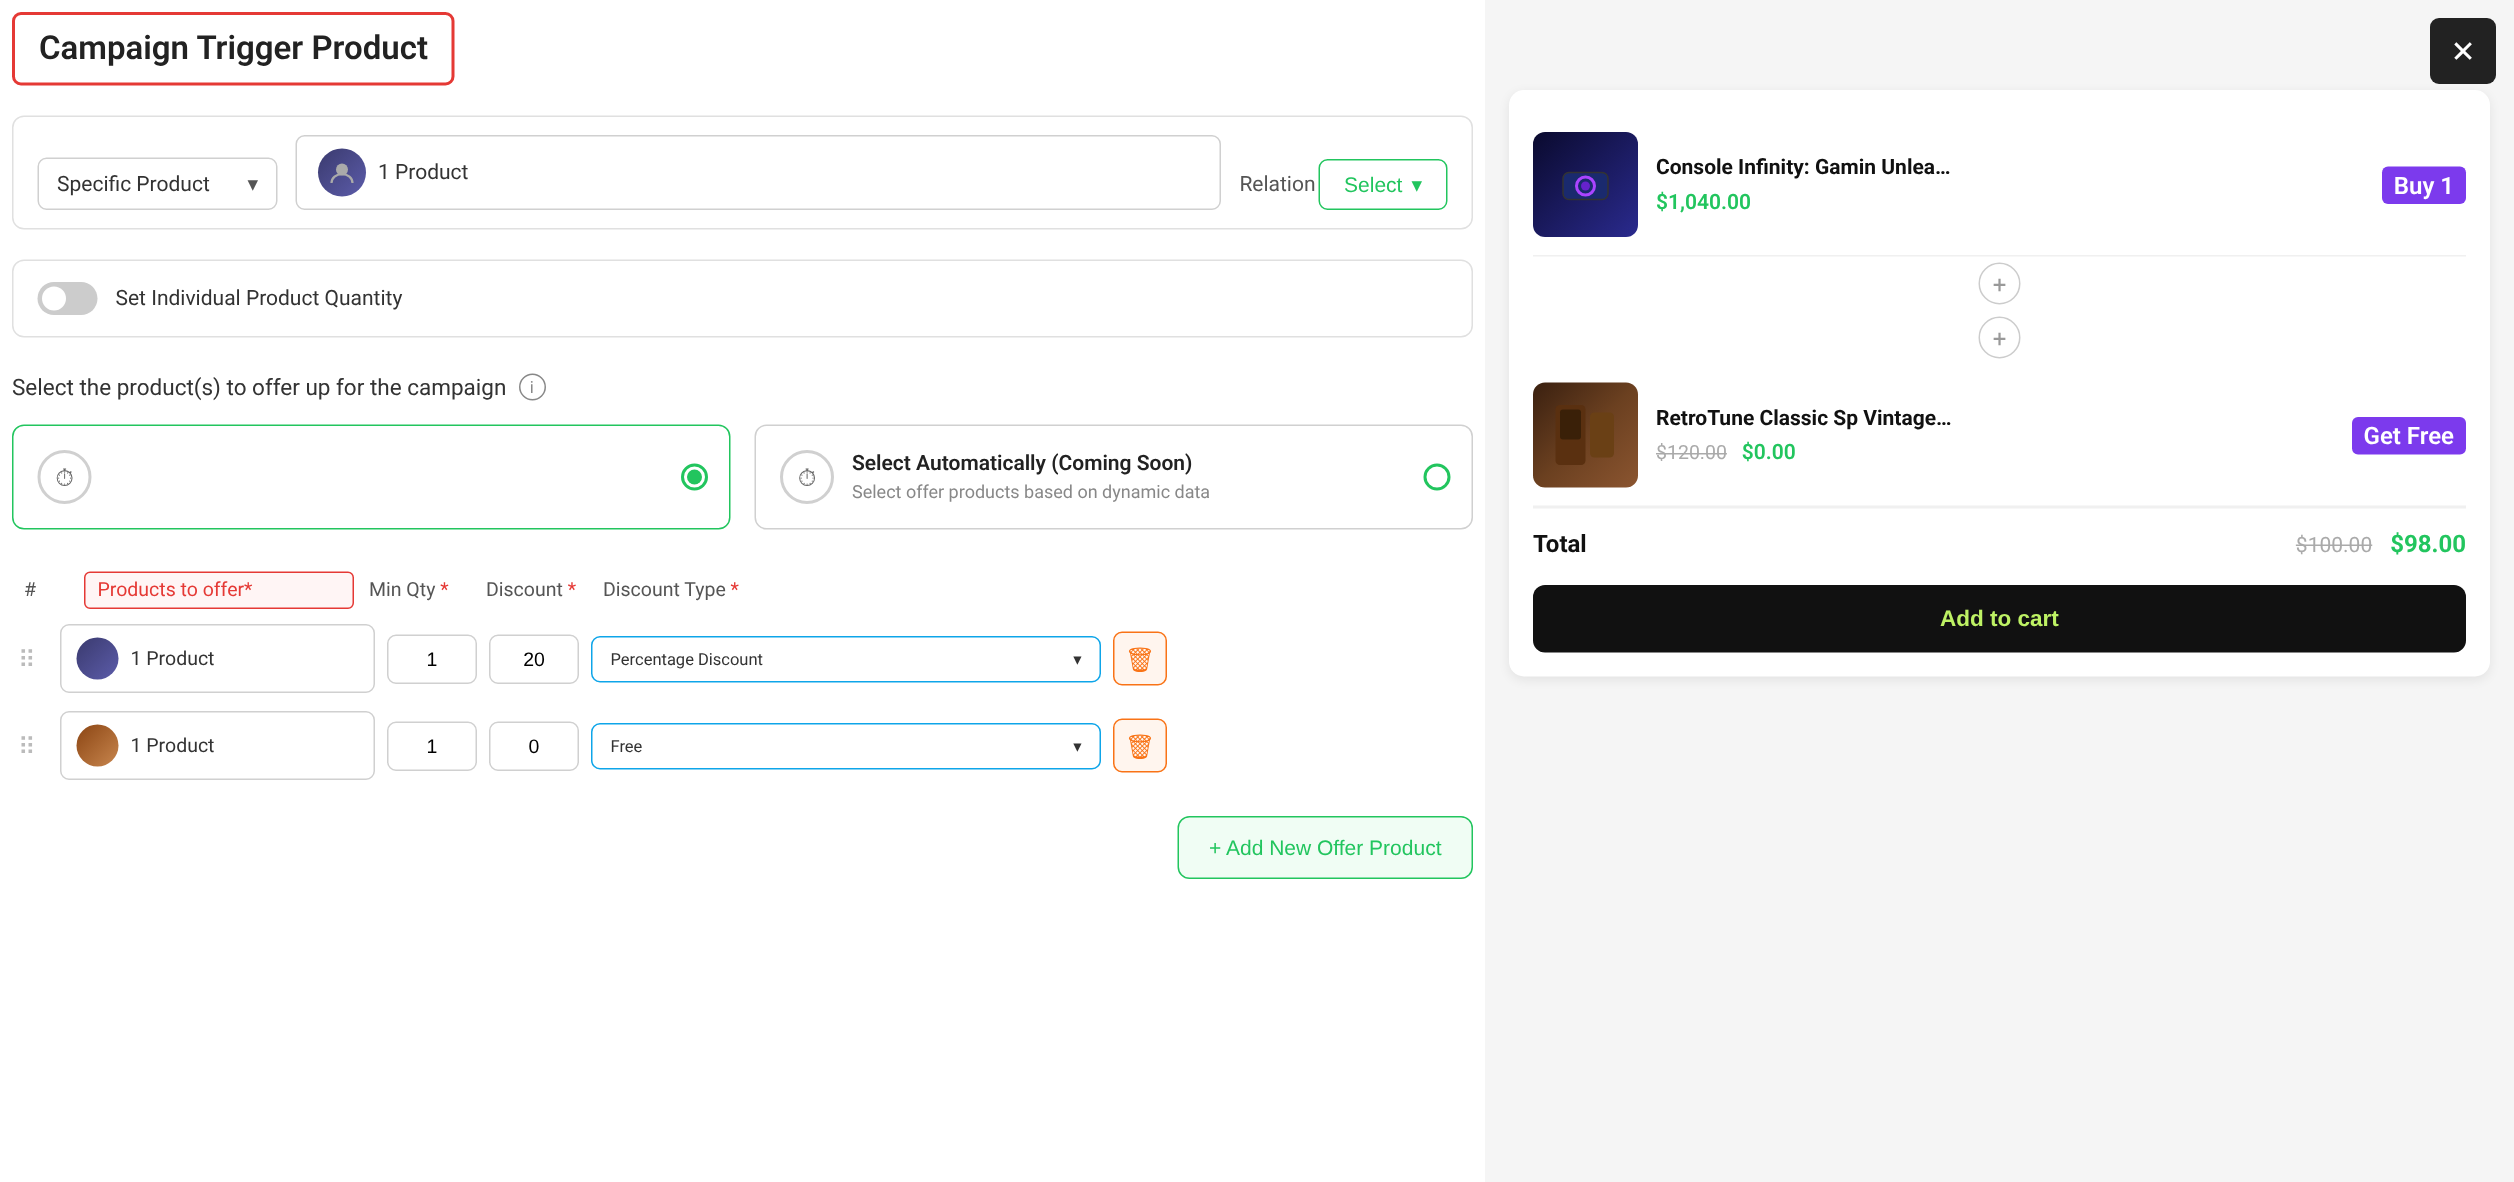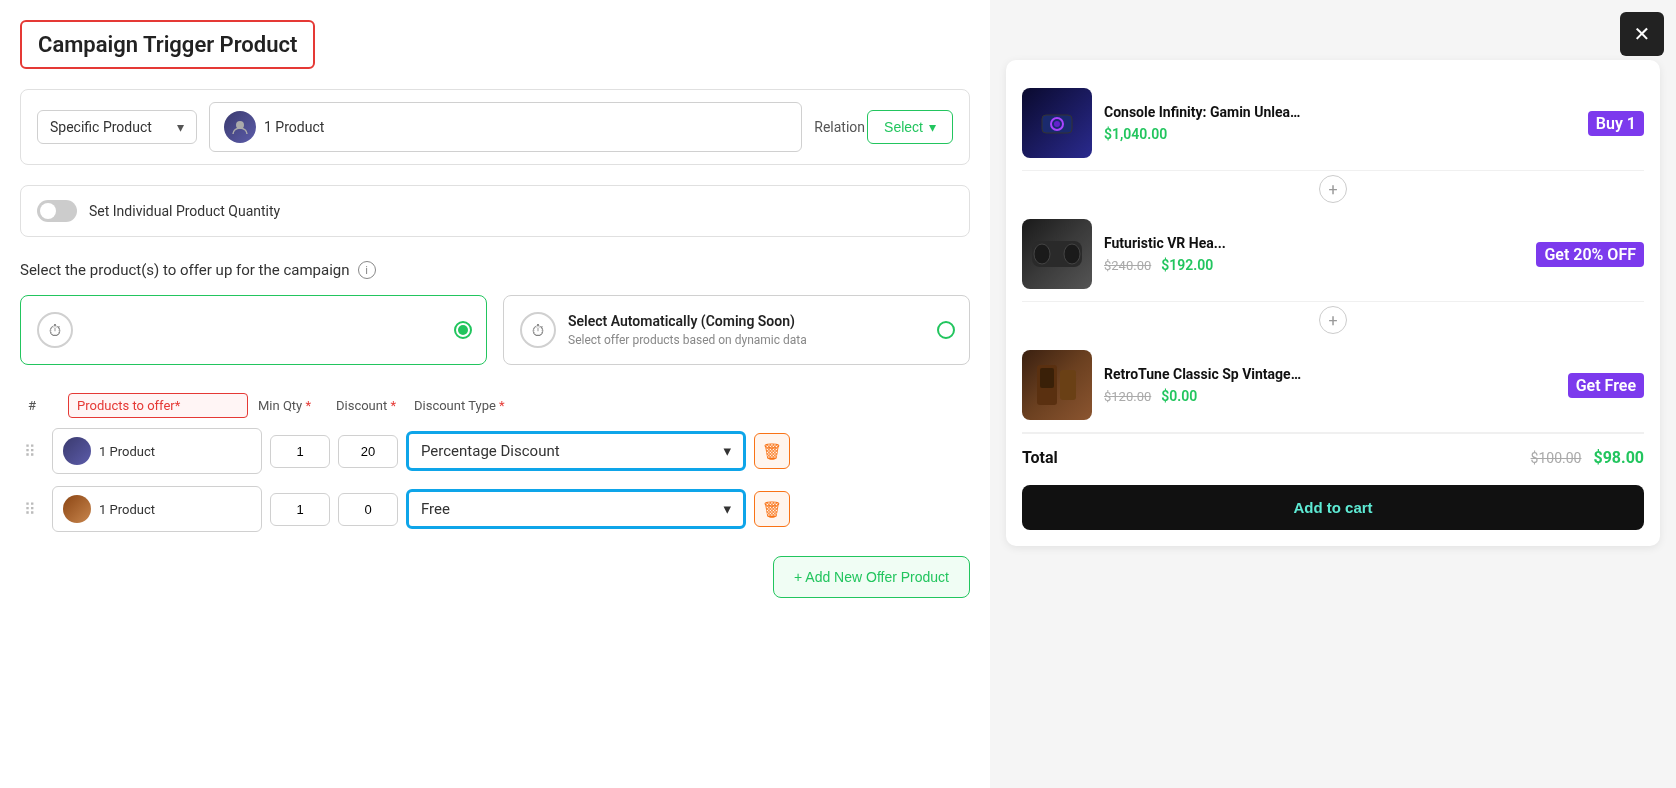--- a/index.html
+++ b/index.html
@@ -9,41 +9,41 @@
       display: flex;
       width: 1676px;
       min-height: 788px;
       overflow: hidden;
     }
 
     
     .left-panel {
       flex: 0 0 990px;
       background: #fff;
-      padding: 20px;
+      padding: 8px;
       position: relative;
     }
 
     .campaign-title-box {
       border: 2px solid #e53935;
       border-radius: 6px;
       padding: 10px 16px;
       display: inline-block;
       margin-bottom: 20px;
     }
     .campaign-title-box h2 {
       font-size: 22px;
       font-weight: 600;
       color: #222;
     }
 
     
     .top-row {
       display: flex;
-      align-items: center;
+      align-items: flex-end;
       gap: 12px;
       margin-bottom: 20px;
       background: #fff;
       border: 1px solid #e0e0e0;
       border-radius: 8px;
       padding: 12px 16px;
     }
     .specific-product-select {
       display: flex;
       align-items: center;
@@ -325,25 +325,25 @@
       border: 1px solid #d0d0d0;
       border-radius: 6px;
       padding: 8px 10px;
       font-size: 13px;
       text-align: center;
     }
     .discount-type-select {
       display: flex;
       align-items: center;
       justify-content: space-between;
-      border: 3px solid #0ea5e9;
+      border: 1px solid #0ea5e9;
       border-radius: 6px;
       padding: 8px 12px;
       width: 340px;
-      font-size: 15px;
+      font-size: 11px;
       color: #333;
       cursor: pointer;
       background: #fff;
     }
     .delete-btn {
       width: 36px;
       height: 36px;
       border: 1.5px solid #f97316;
       border-radius: 6px;
       background: #fff5ee;
@@ -513,21 +513,21 @@
     .total-price-new {
       font-size: 16px;
       font-weight: 700;
       color: #22c55e;
     }
 
     .add-to-cart-btn {
       width: 100%;
       padding: 14px;
       background: #111;
-      color: #5eead4;
+      color: #bef264;
       border: none;
       border-radius: 8px;
       font-size: 15px;
       font-weight: 600;
       cursor: pointer;
       margin-top: 8px;
     }
   </style>
 </head>
 <body>
@@ -672,37 +672,20 @@
       </div>
       <span class="badge badge-buy">Buy 1</span>
     </div>
 
     
     <div class="plus-connector">
       <div class="plus-circle">+</div>
     </div>
 
     
-    <div class="cart-product">
-      <div class="cart-img-vr">
-        <svg width="70" height="70" viewBox="0 0 70 70">
-          <rect x="10" y="22" width="50" height="26" rx="8" fill="#2a2a2a"></rect>
-          <ellipse cx="20" cy="35" rx="8" ry="10" fill="#1a1a1a" stroke="#444"></ellipse>
-          <ellipse cx="50" cy="35" rx="8" ry="10" fill="#1a1a1a" stroke="#444"></ellipse>
-        </svg>
-      </div>
-      <div class="cart-info">
-        <h4>Futuristic VR Hea...</h4>
-        <div>
-          <span class="cart-price-old">$240.00</span>
-          <span class="cart-price">$192.00</span>
-        </div>
-      </div>
-      <span class="badge badge-off">Get 20% OFF</span>
-    </div>
 
     
     <div class="plus-connector">
       <div class="plus-circle">+</div>
     </div>
 
     
     <div class="cart-product">
       <div class="cart-img-retro">
         <svg width="70" height="70" viewBox="0 0 70 70">

